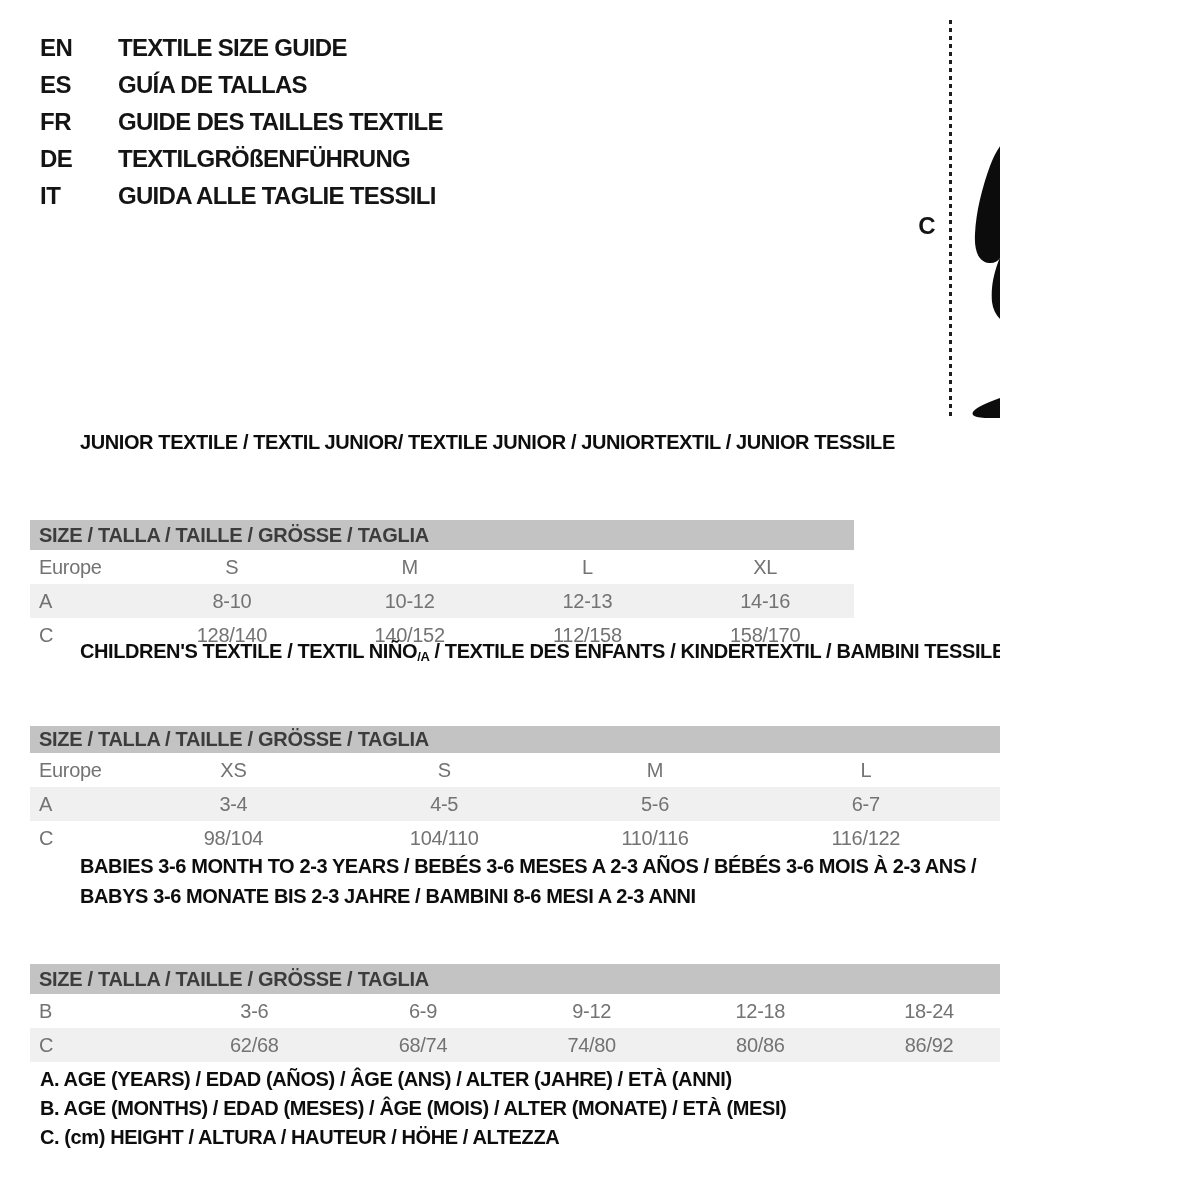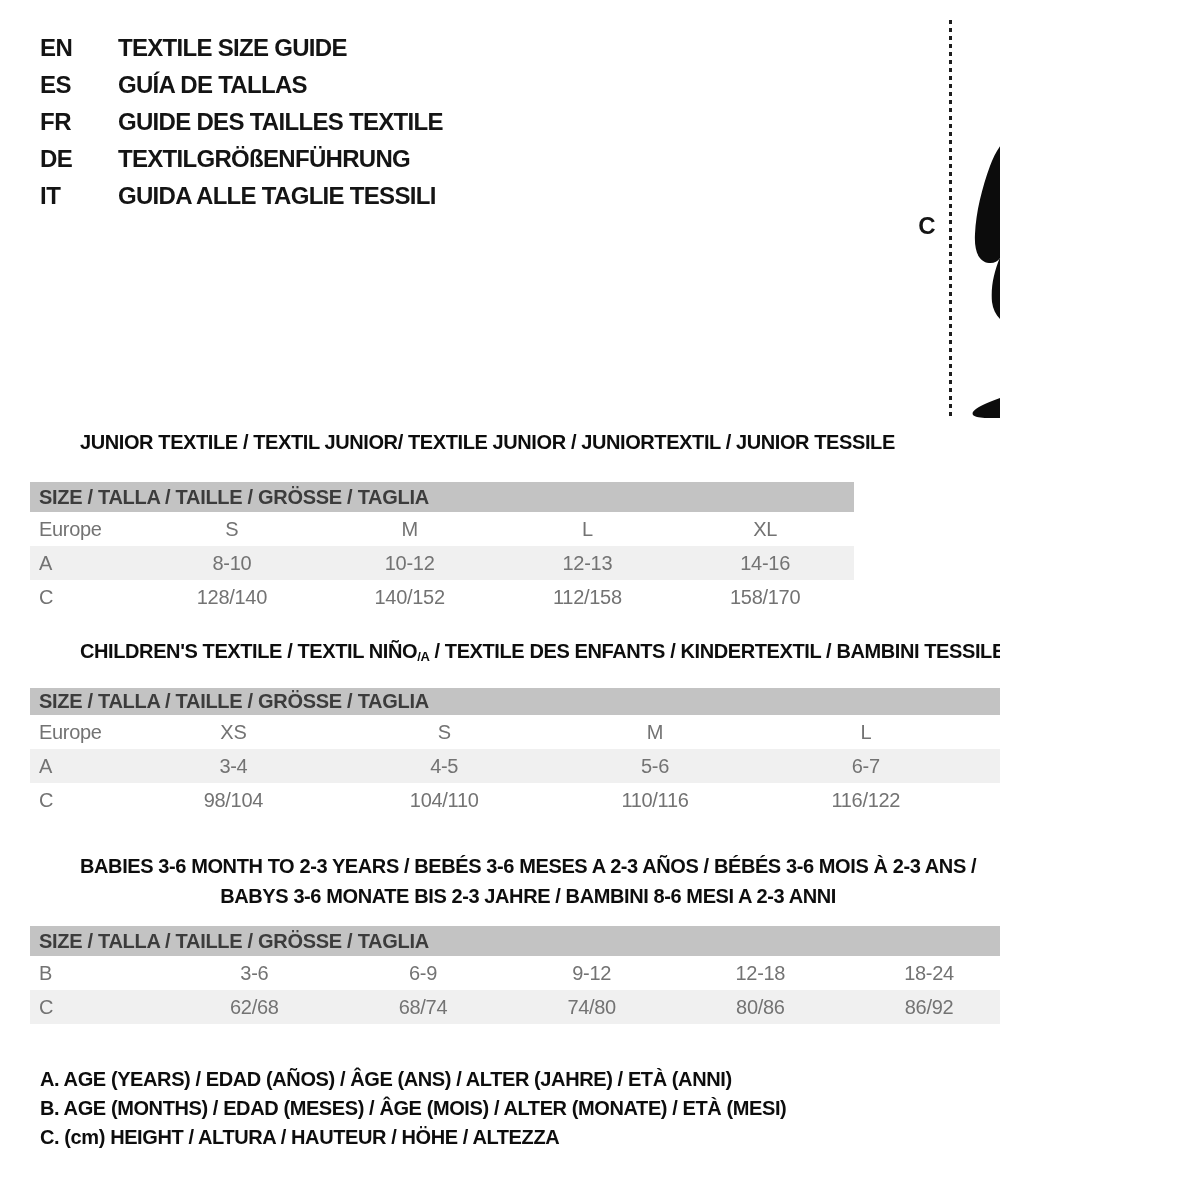--- a/index.html
+++ b/index.html
@@ -17,23 +17,23 @@
     position:absolute;left:949px;top:20px;width:3px;height:396px;
     background:repeating-linear-gradient(to bottom,#1e1e1e 0 4px,transparent 4px 8px);
   }
   .measure-label{position:absolute;left:912px;top:212px;width:30px;text-align:center;
     font-weight:700;font-size:24px;color:#141414;}
   .baby{position:absolute;left:962px;top:12px;}
   
   .sec-title{position:absolute;left:40px;font-weight:700;font-size:20px;letter-spacing:-0.4px;
     color:#0d0d0d;white-space:nowrap;margin-left:40px;}
   .title-sub{font-size:13px;vertical-align:-3px;font-weight:700;}
-  .babies-title{line-height:30px;text-align:center;}
+  .babies-title{line-height:30px;}
   
-  .tbl{position:absolute;left:30px;font-size:20px;}
+  .tbl{position:absolute;left:30px;font-size:20px;margin-top:38px;}
   .tbl-junior{top:482px;width:824px;}
   .tbl-children{top:688px;width:1152px;}
   .tbl-babies{top:926px;width:1152px;}
   .thead{height:30px;background:#c3c3c3;display:flex;align-items:center;padding-left:9px;
     font-weight:700;color:#3c3c3c;letter-spacing:-0.3px;}
   .tbl-children .thead{height:27px;}
   .trow{display:flex;height:34px;align-items:center;color:#737373;letter-spacing:-0.3px;}
   .trow.shaded{background:#f0f0f0;}
   .tlabel{padding-left:9px;box-sizing:border-box;}
   .tbl-junior .tlabel{width:113px;}

